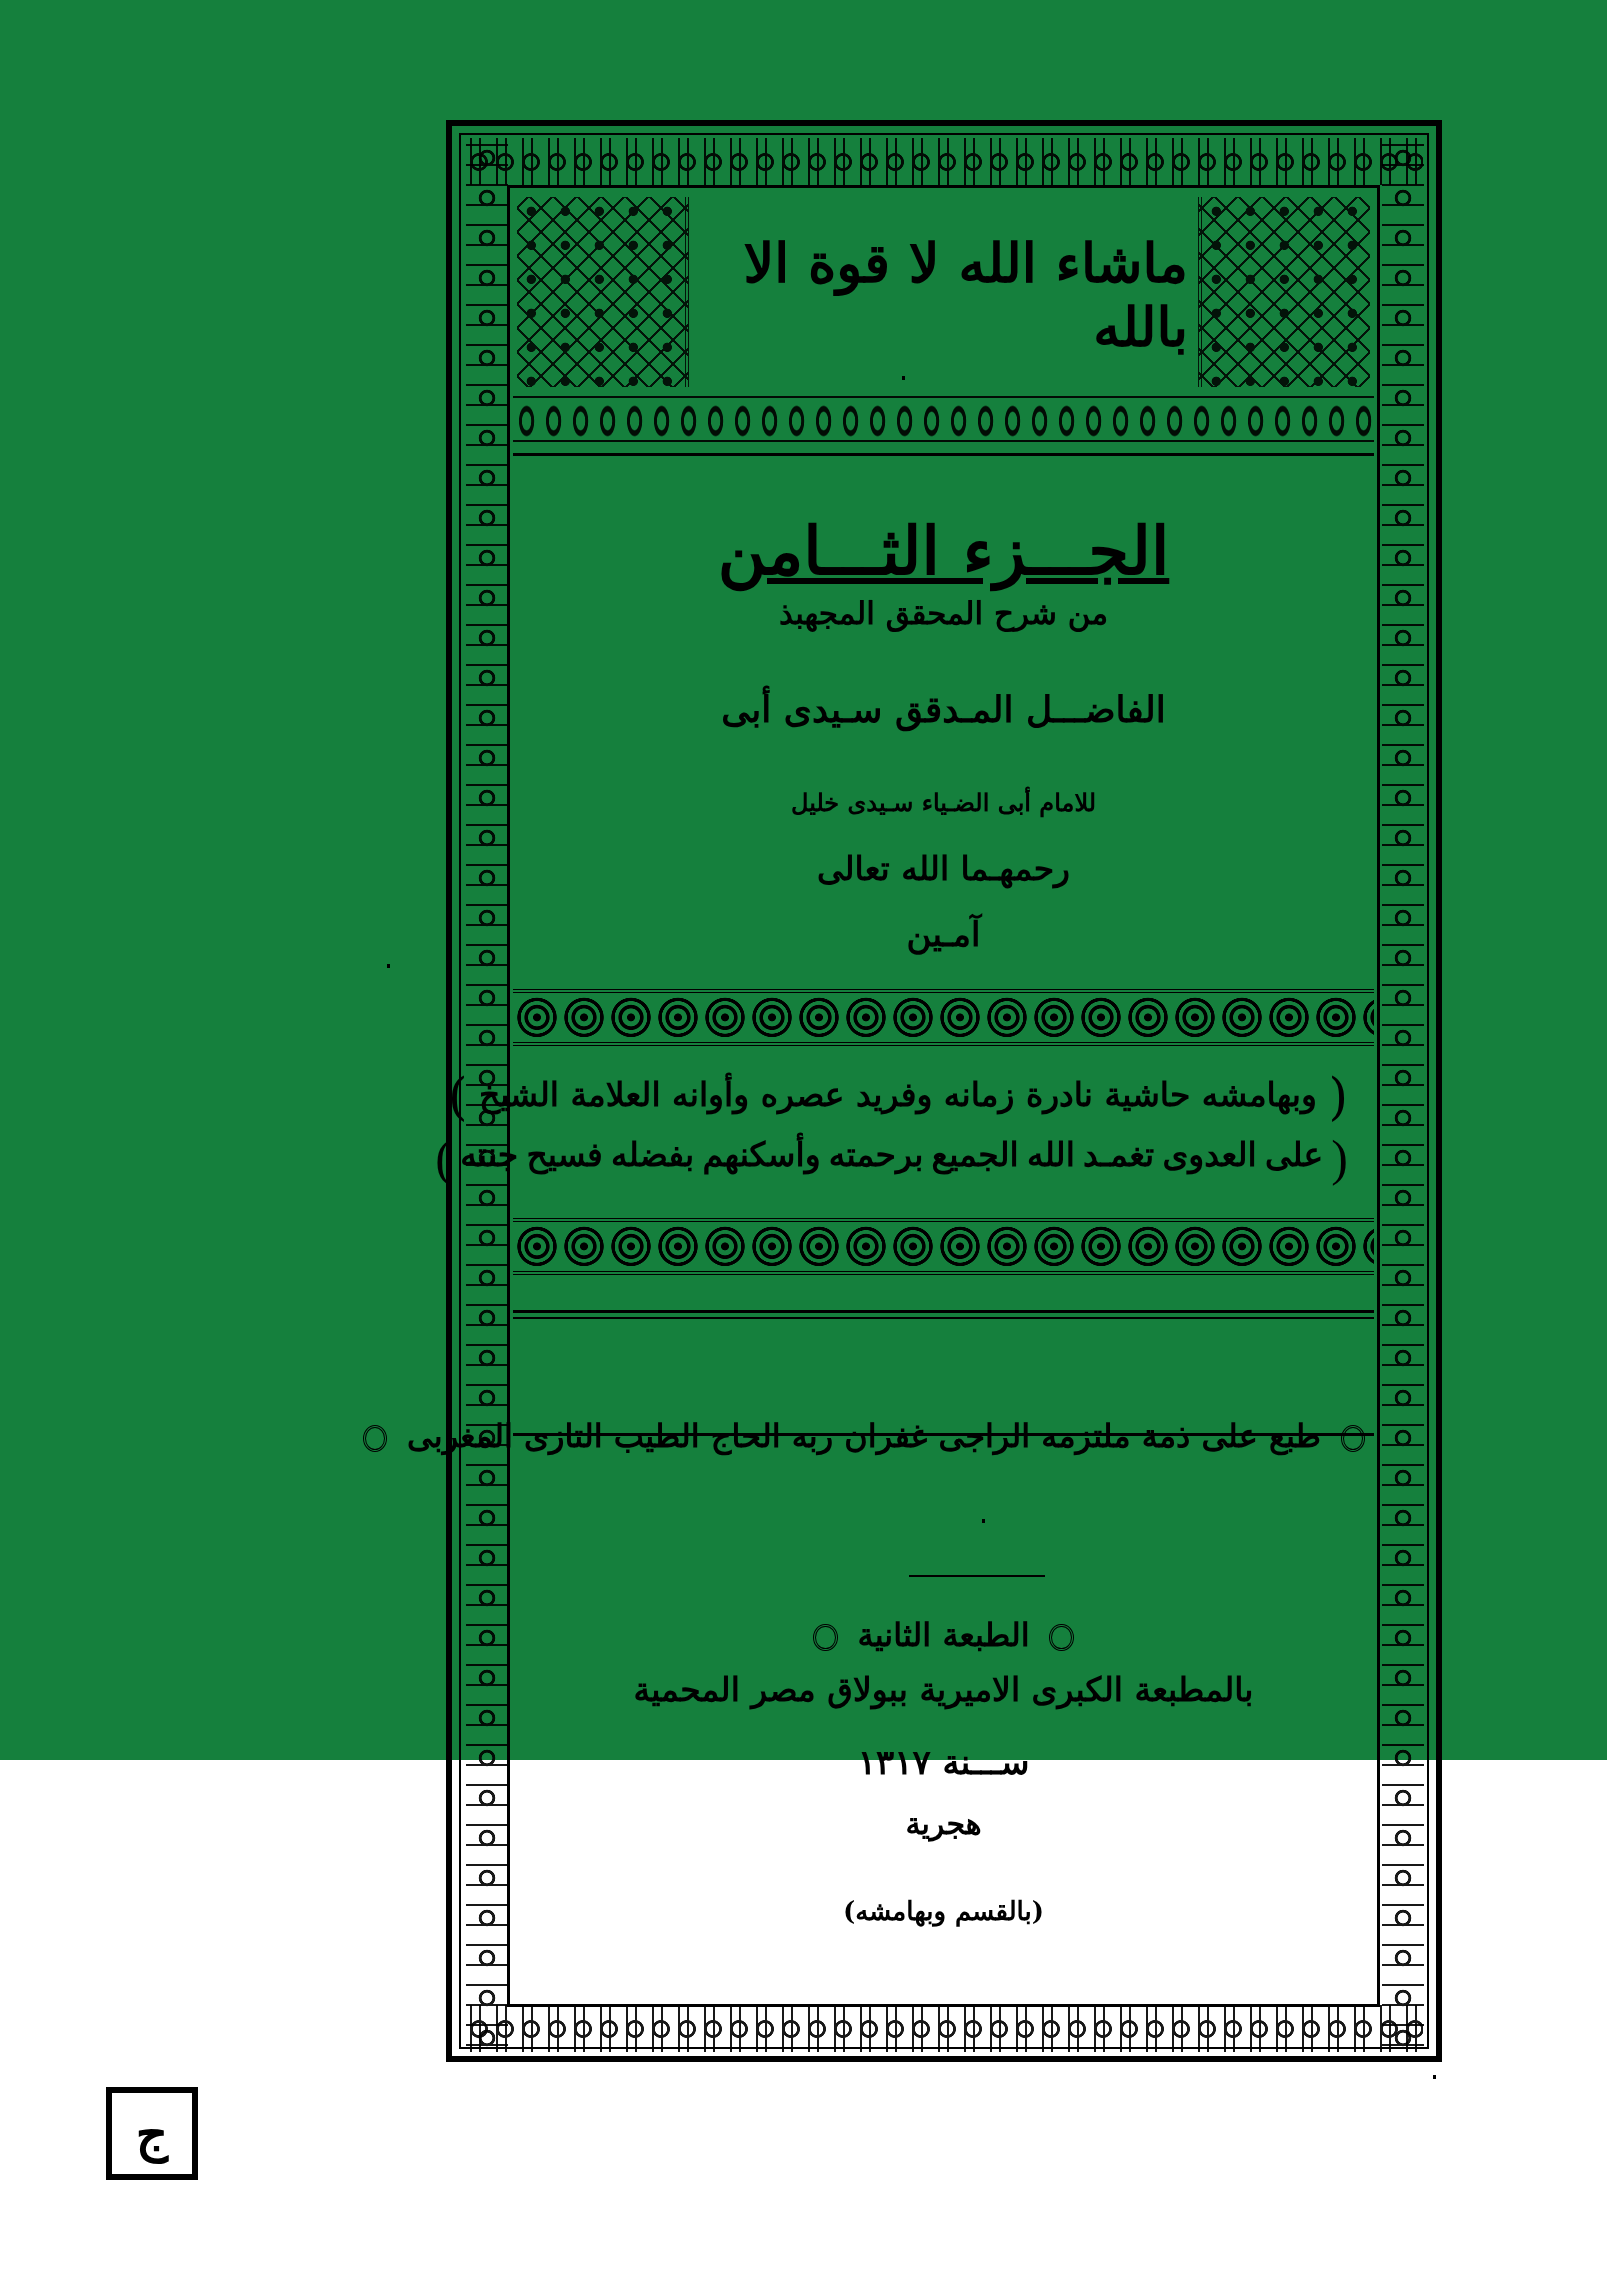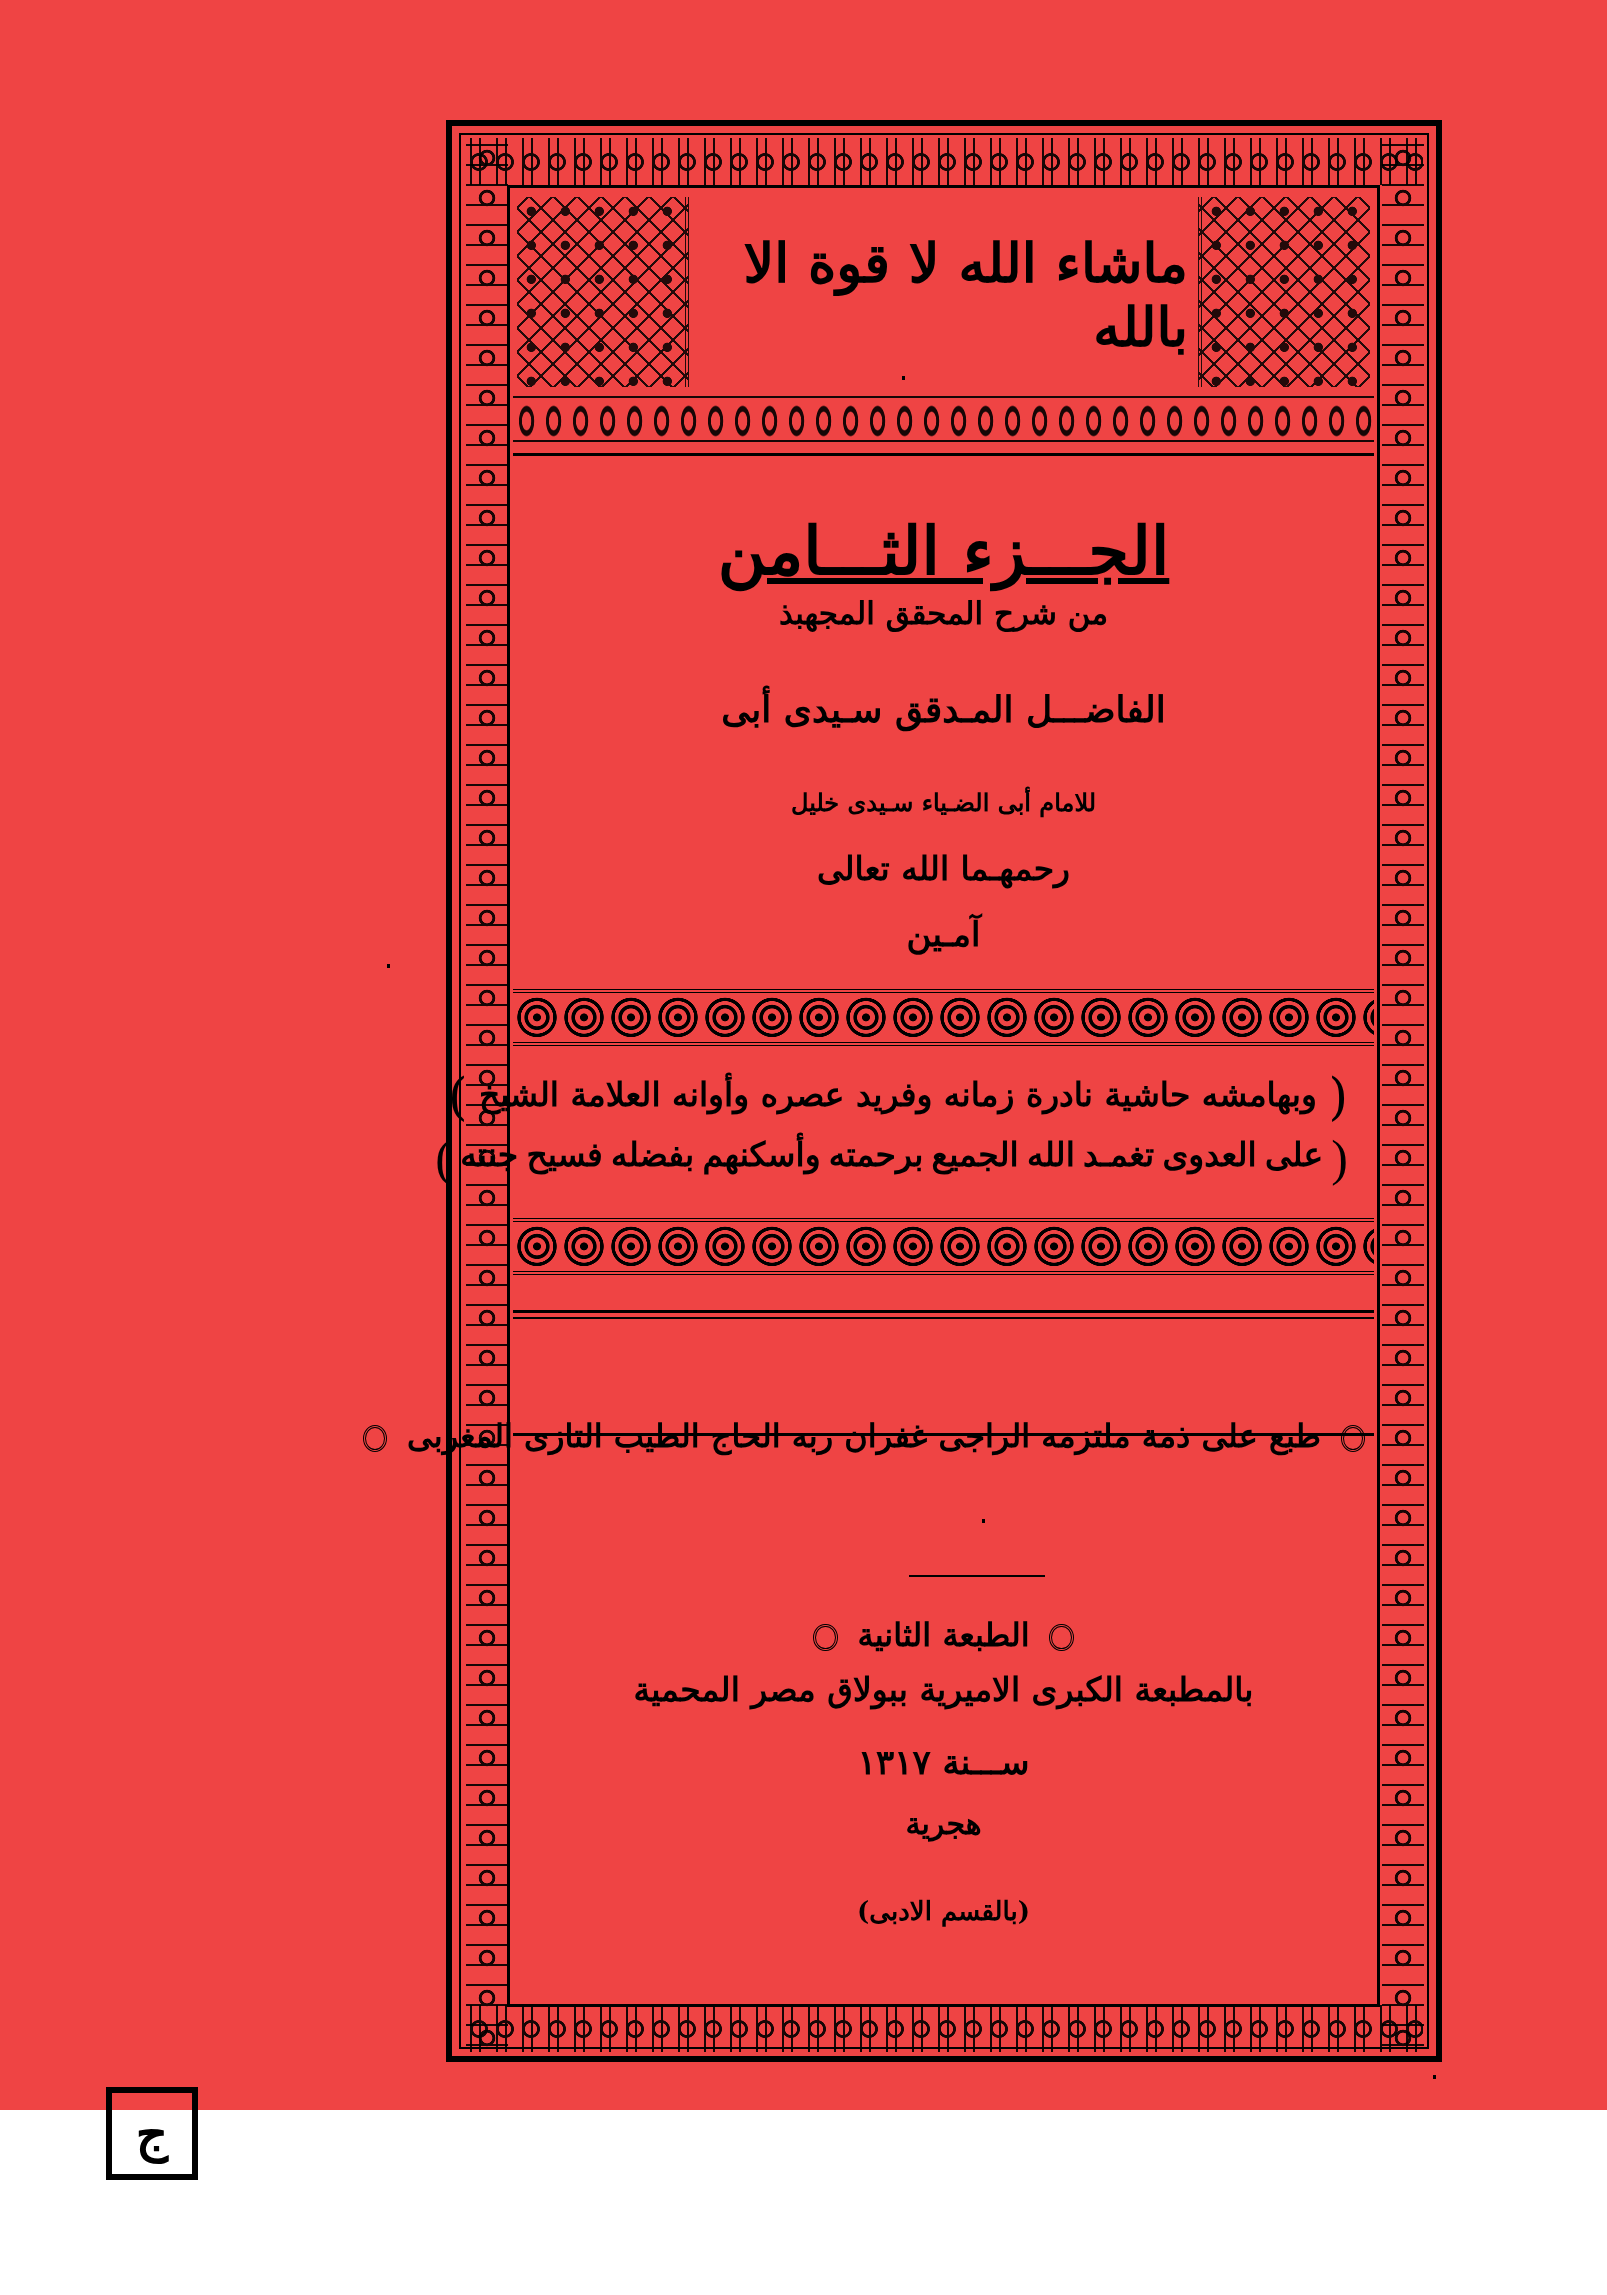--- a/index.html
+++ b/index.html
@@ -1,18 +1,18 @@
 <!DOCTYPE html>
 <html style="font-size:11.5px"><head>
   <meta charset="utf-8">
   <style>
     html, body { margin: 0; padding: 0; background: #ffffff; }
     body { width: 1607px; height: 2295px; position: relative; overflow: hidden;
            font-family: "DejaVu Serif", serif; color: #000; }
-    .page { position: absolute; left: 0; top: 0; width: 1607px; height: 2110px; background: #ef4444; }
+    .page { position: absolute; left: 0; top: 0; width: 1607px; height: 1760px; background: #15803d; }
 
     
     .frame-outer { position: absolute; left: 446px; top: 120px; width: 996px; height: 1942px;
                    border: 6.5px solid #000; box-sizing: border-box; }
     .frame-outer-2 { position: absolute; left: 459px; top: 133px; width: 970px; height: 1916px;
                      border: 2.9px solid #000; box-sizing: border-box; }
     
     .band { position: absolute; overflow: hidden; }
     .band-h { height: 47px;
       background:
@@ -145,21 +145,21 @@
 
   <div class="short-rule"></div>
   <div class="centered t-edition">
     <span class="flower"></span>
     <span>الطبعة الثانية</span>
     <span class="flower"></span>
   </div>
   <div class="centered t-press">بالمطبعة الكبرى الاميرية ببولاق مصر المحمية</div>
   <div class="centered t-year">ســـنة ١٣١٧</div>
   <div class="centered t-hijri">هجرية</div>
-  <div class="centered t-section">(بالقسم الادبى)</div>
+  <div class="centered t-section">(بالقسم وبهامشه)</div>
 
   <div class="stamp">
     <span>ج</span>
   </div>
 
   <div class="speck" style="left:902px; top:376px;"></div>
   <div class="speck" style="left:387px; top:964px;"></div>
   <div class="speck" style="left:982px; top:1519px;"></div>
   <div class="speck" style="left:1433px; top:2075px;"></div>
 </div>

